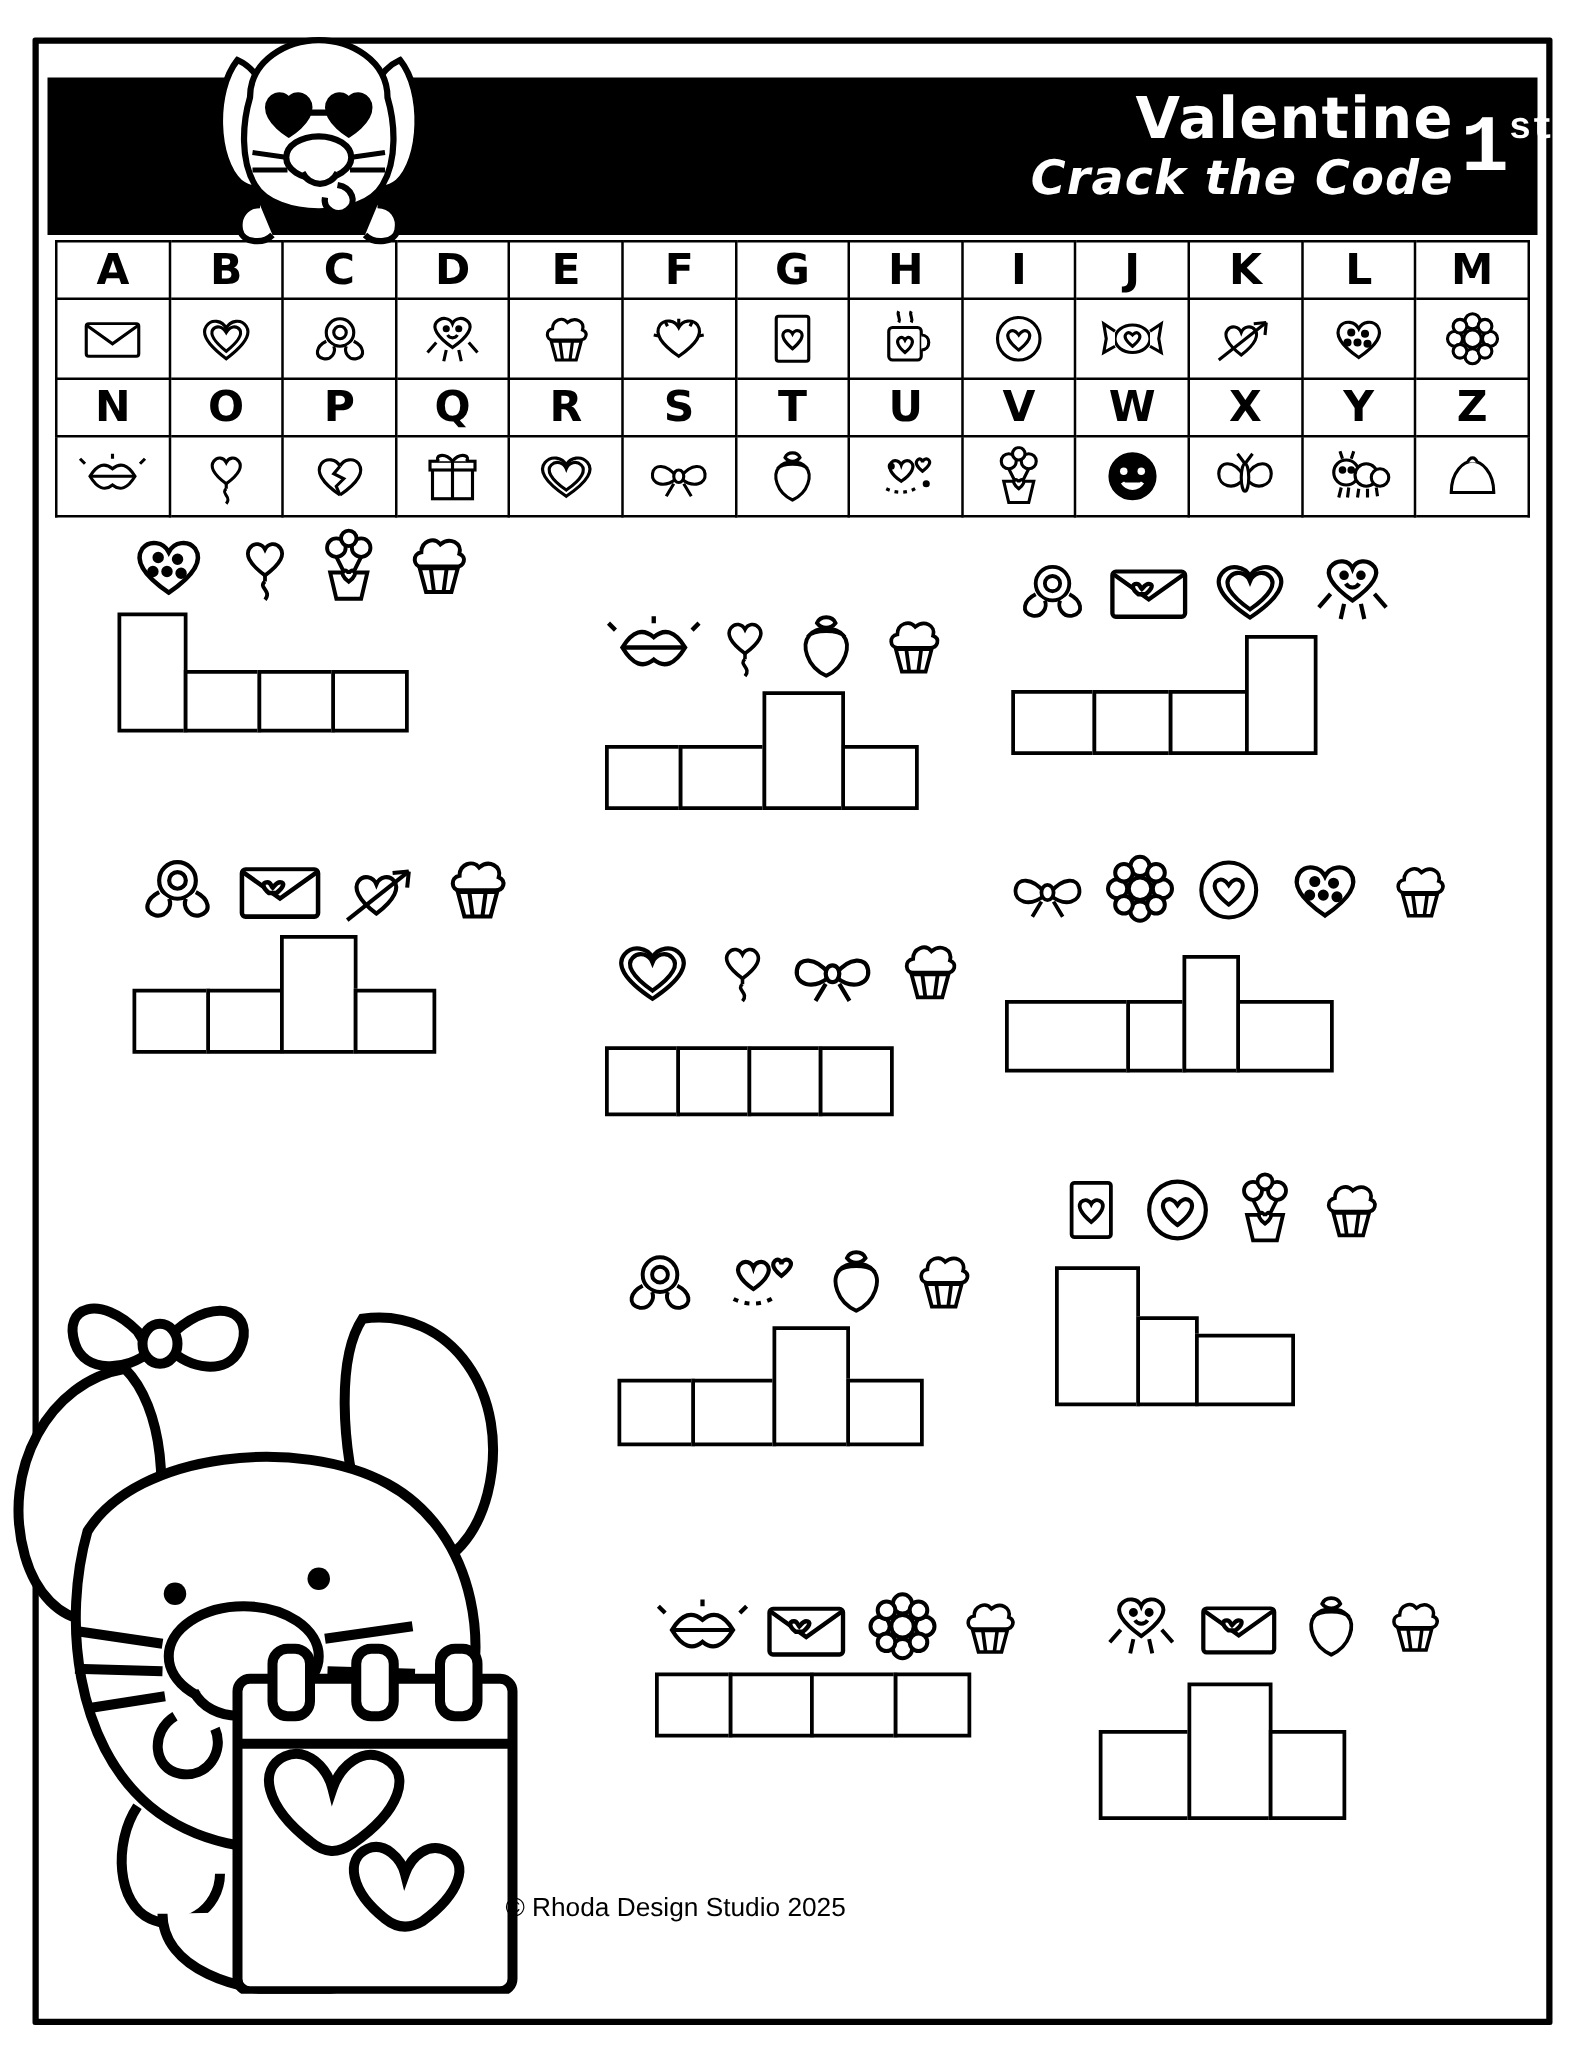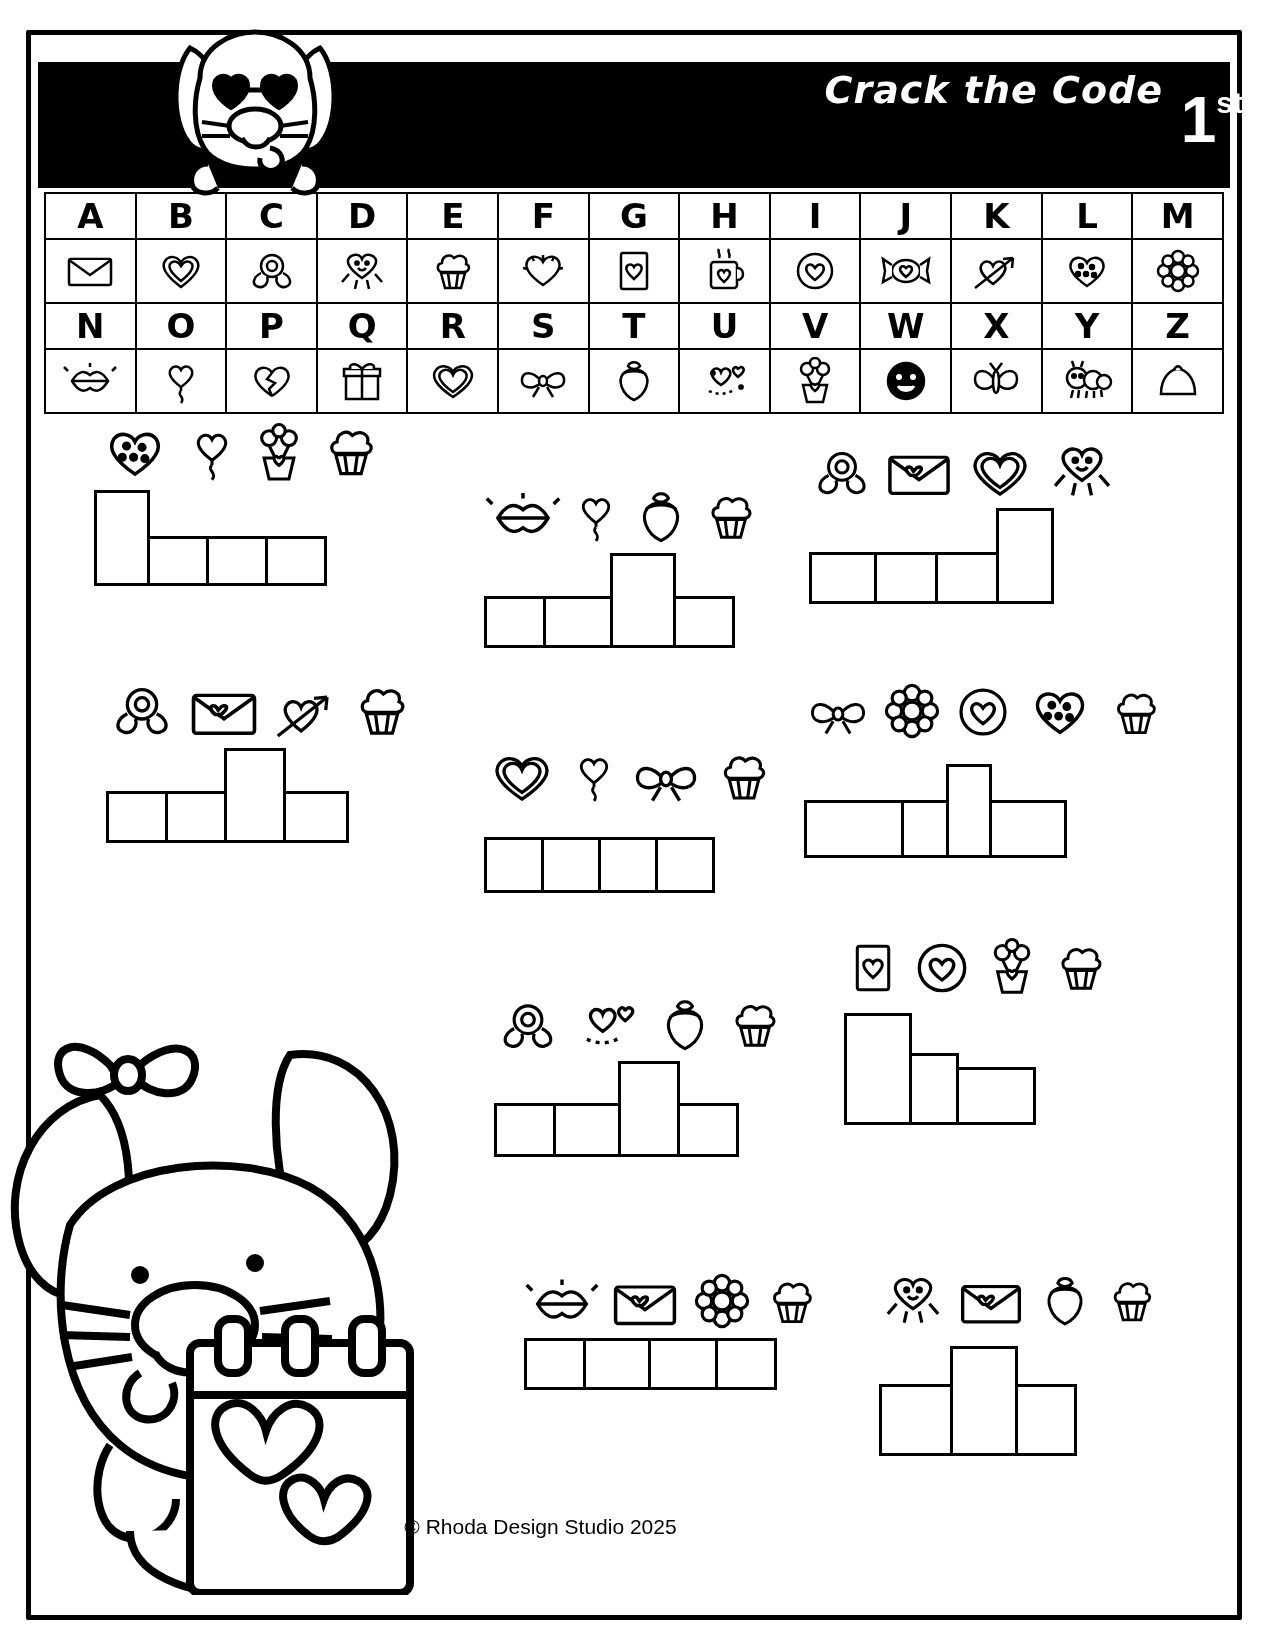--- a/index.html
+++ b/index.html
@@ -63,21 +63,21 @@
     font-weight: bold;
     letter-spacing: 1px;
     line-height: 44px;
     font-style: italic;
   }
   .grade-badge {
     position: absolute;
     right: 32px;
     top: 88px;
     color: #fff;
-    font-family: Liberation Sans, sans-serif;
+    font-family: Liberation Mono, monospace;
     font-weight: bold;
   }
   .grade-num {
     font-size: 64px;
     line-height: 64px;
   }
   .grade-suffix {
     font-size: 30px;
     line-height: 30px;
     vertical-align: top;
@@ -169,20 +169,21 @@
 </head>
 <body>
 
 <div class="page">
 
   <div class="outer-frame"></div>
 
   <div class="header-bar"></div>
 
   <div class="header-titles">
+    <div class="title-main">Valentine</div>
     <div class="title-sub">Crack the Code</div>
   </div>
 
   <div class="grade-badge">
     <span class="grade-num">1</span><span class="grade-suffix">st</span>
   </div>
 
   <div class="bunny-top">
     <svg width="250" height="180" viewBox="0 0 250 180" fill="none" stroke="#000" stroke-width="5">
 

